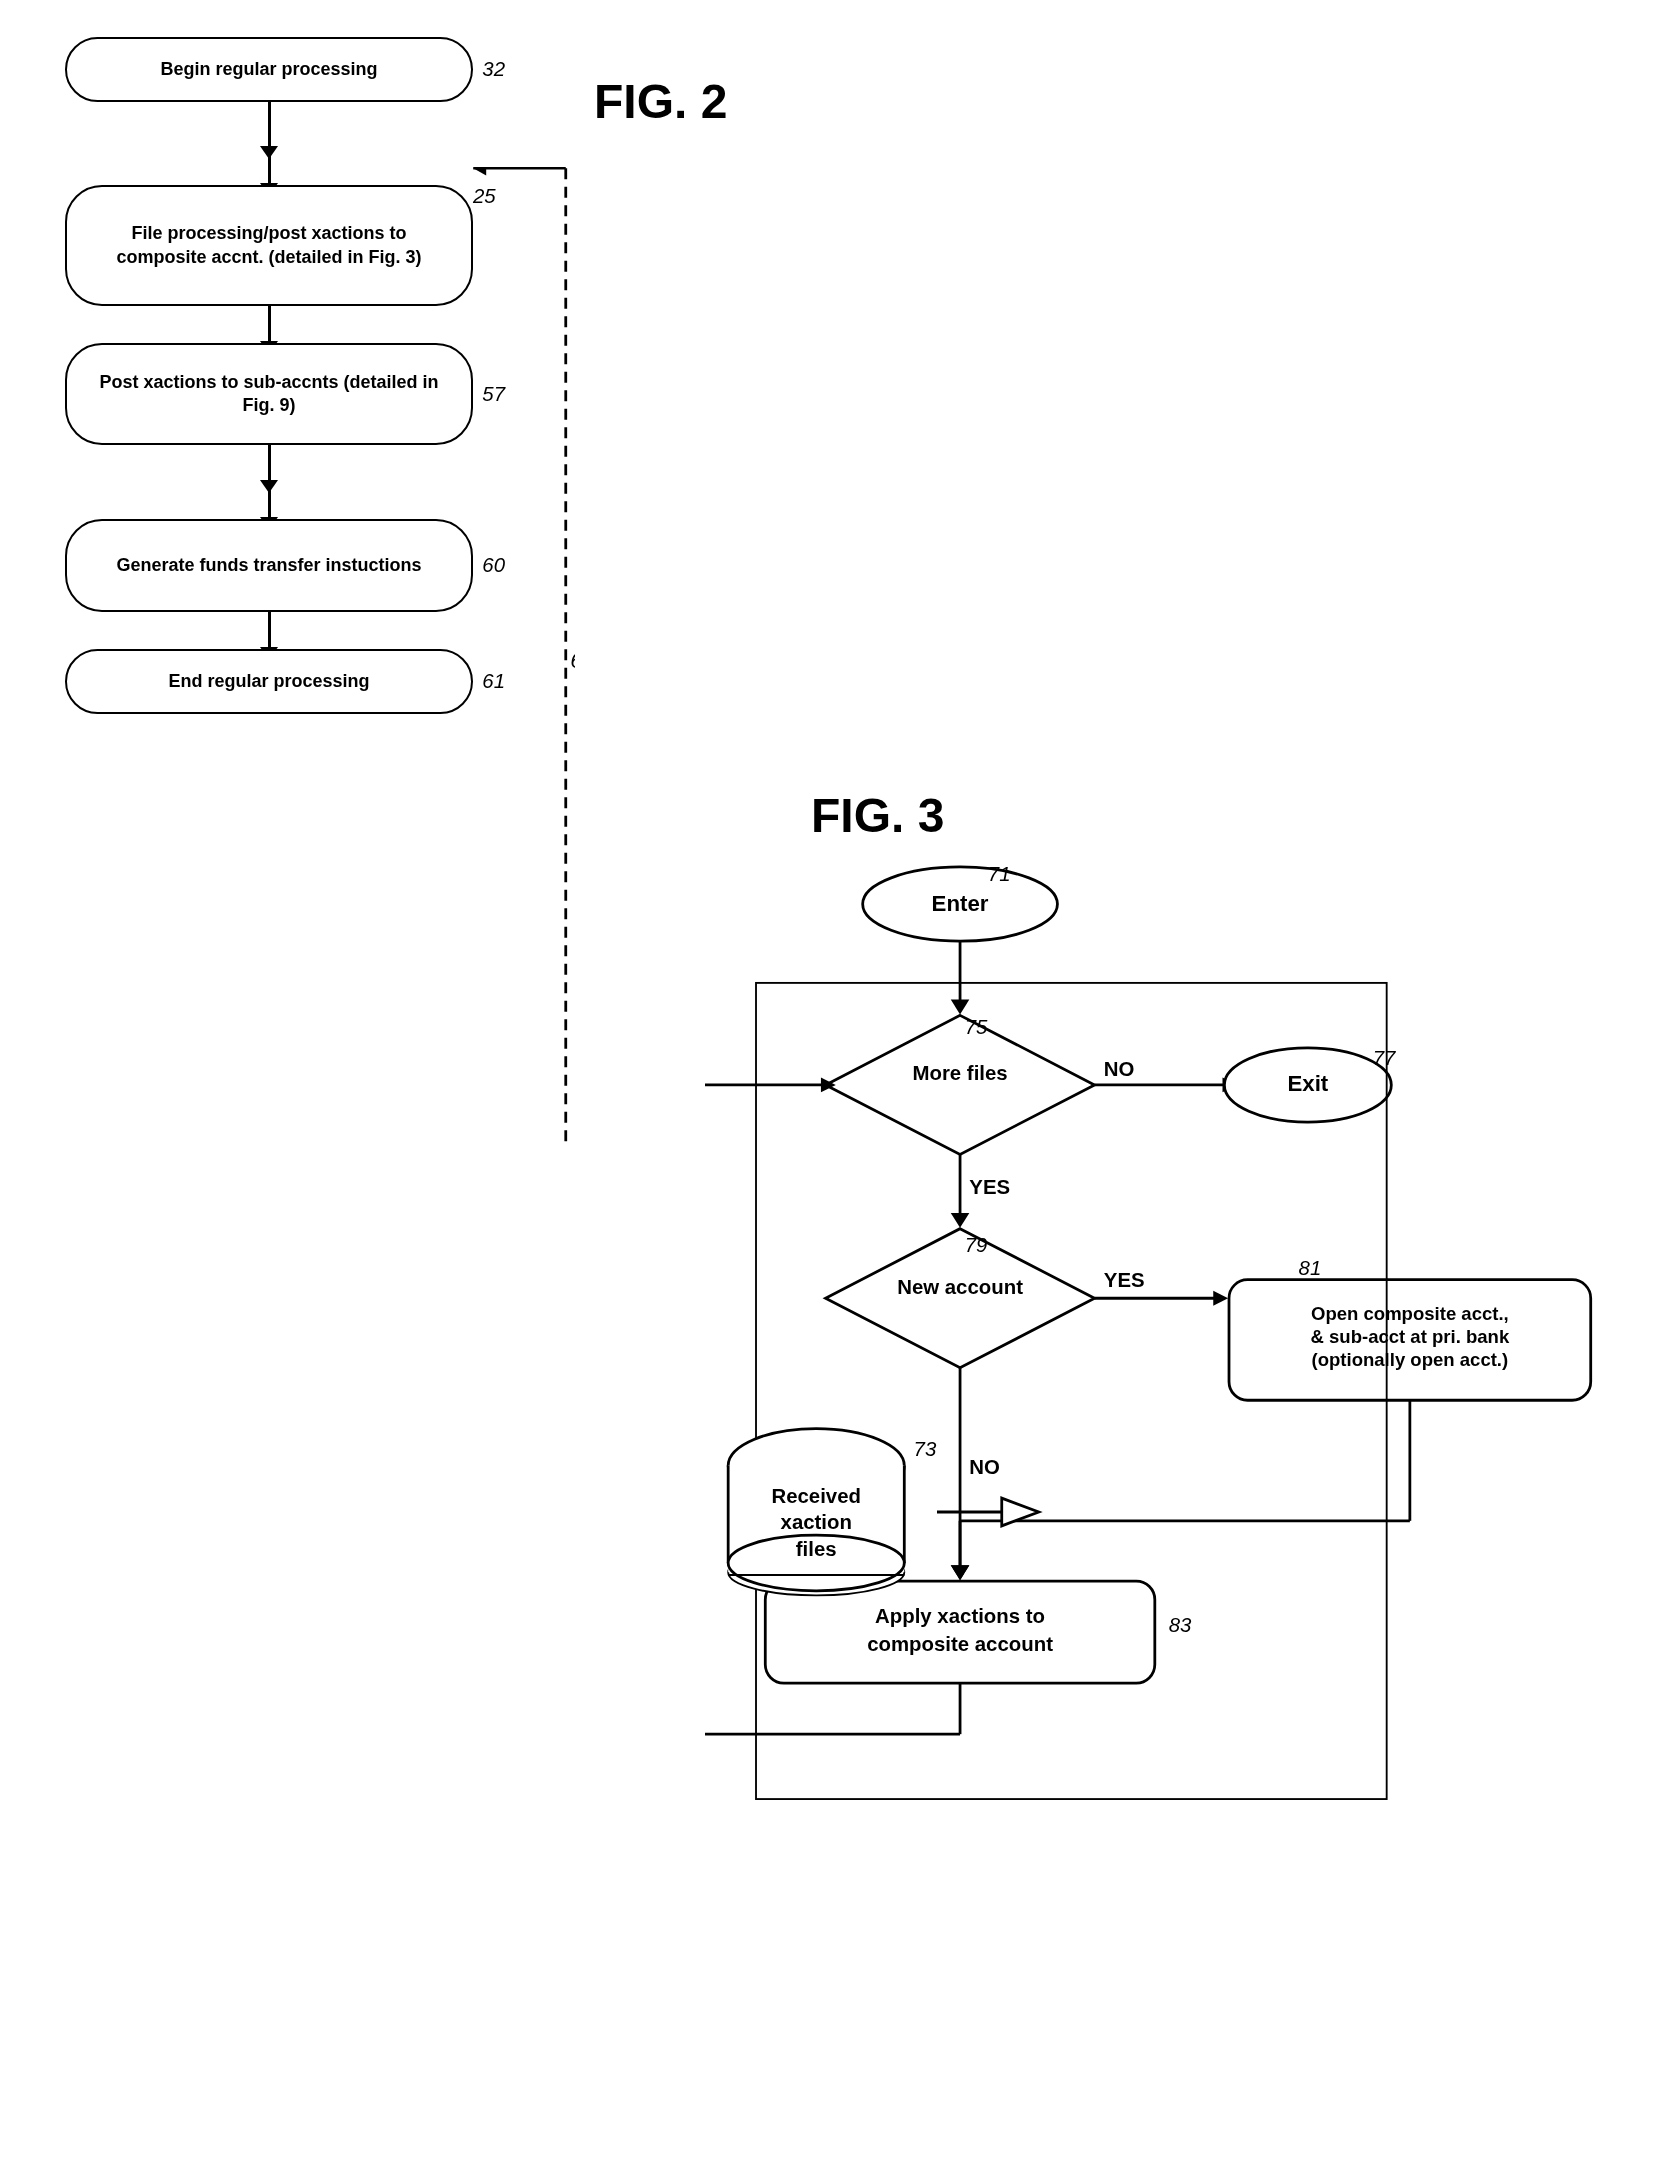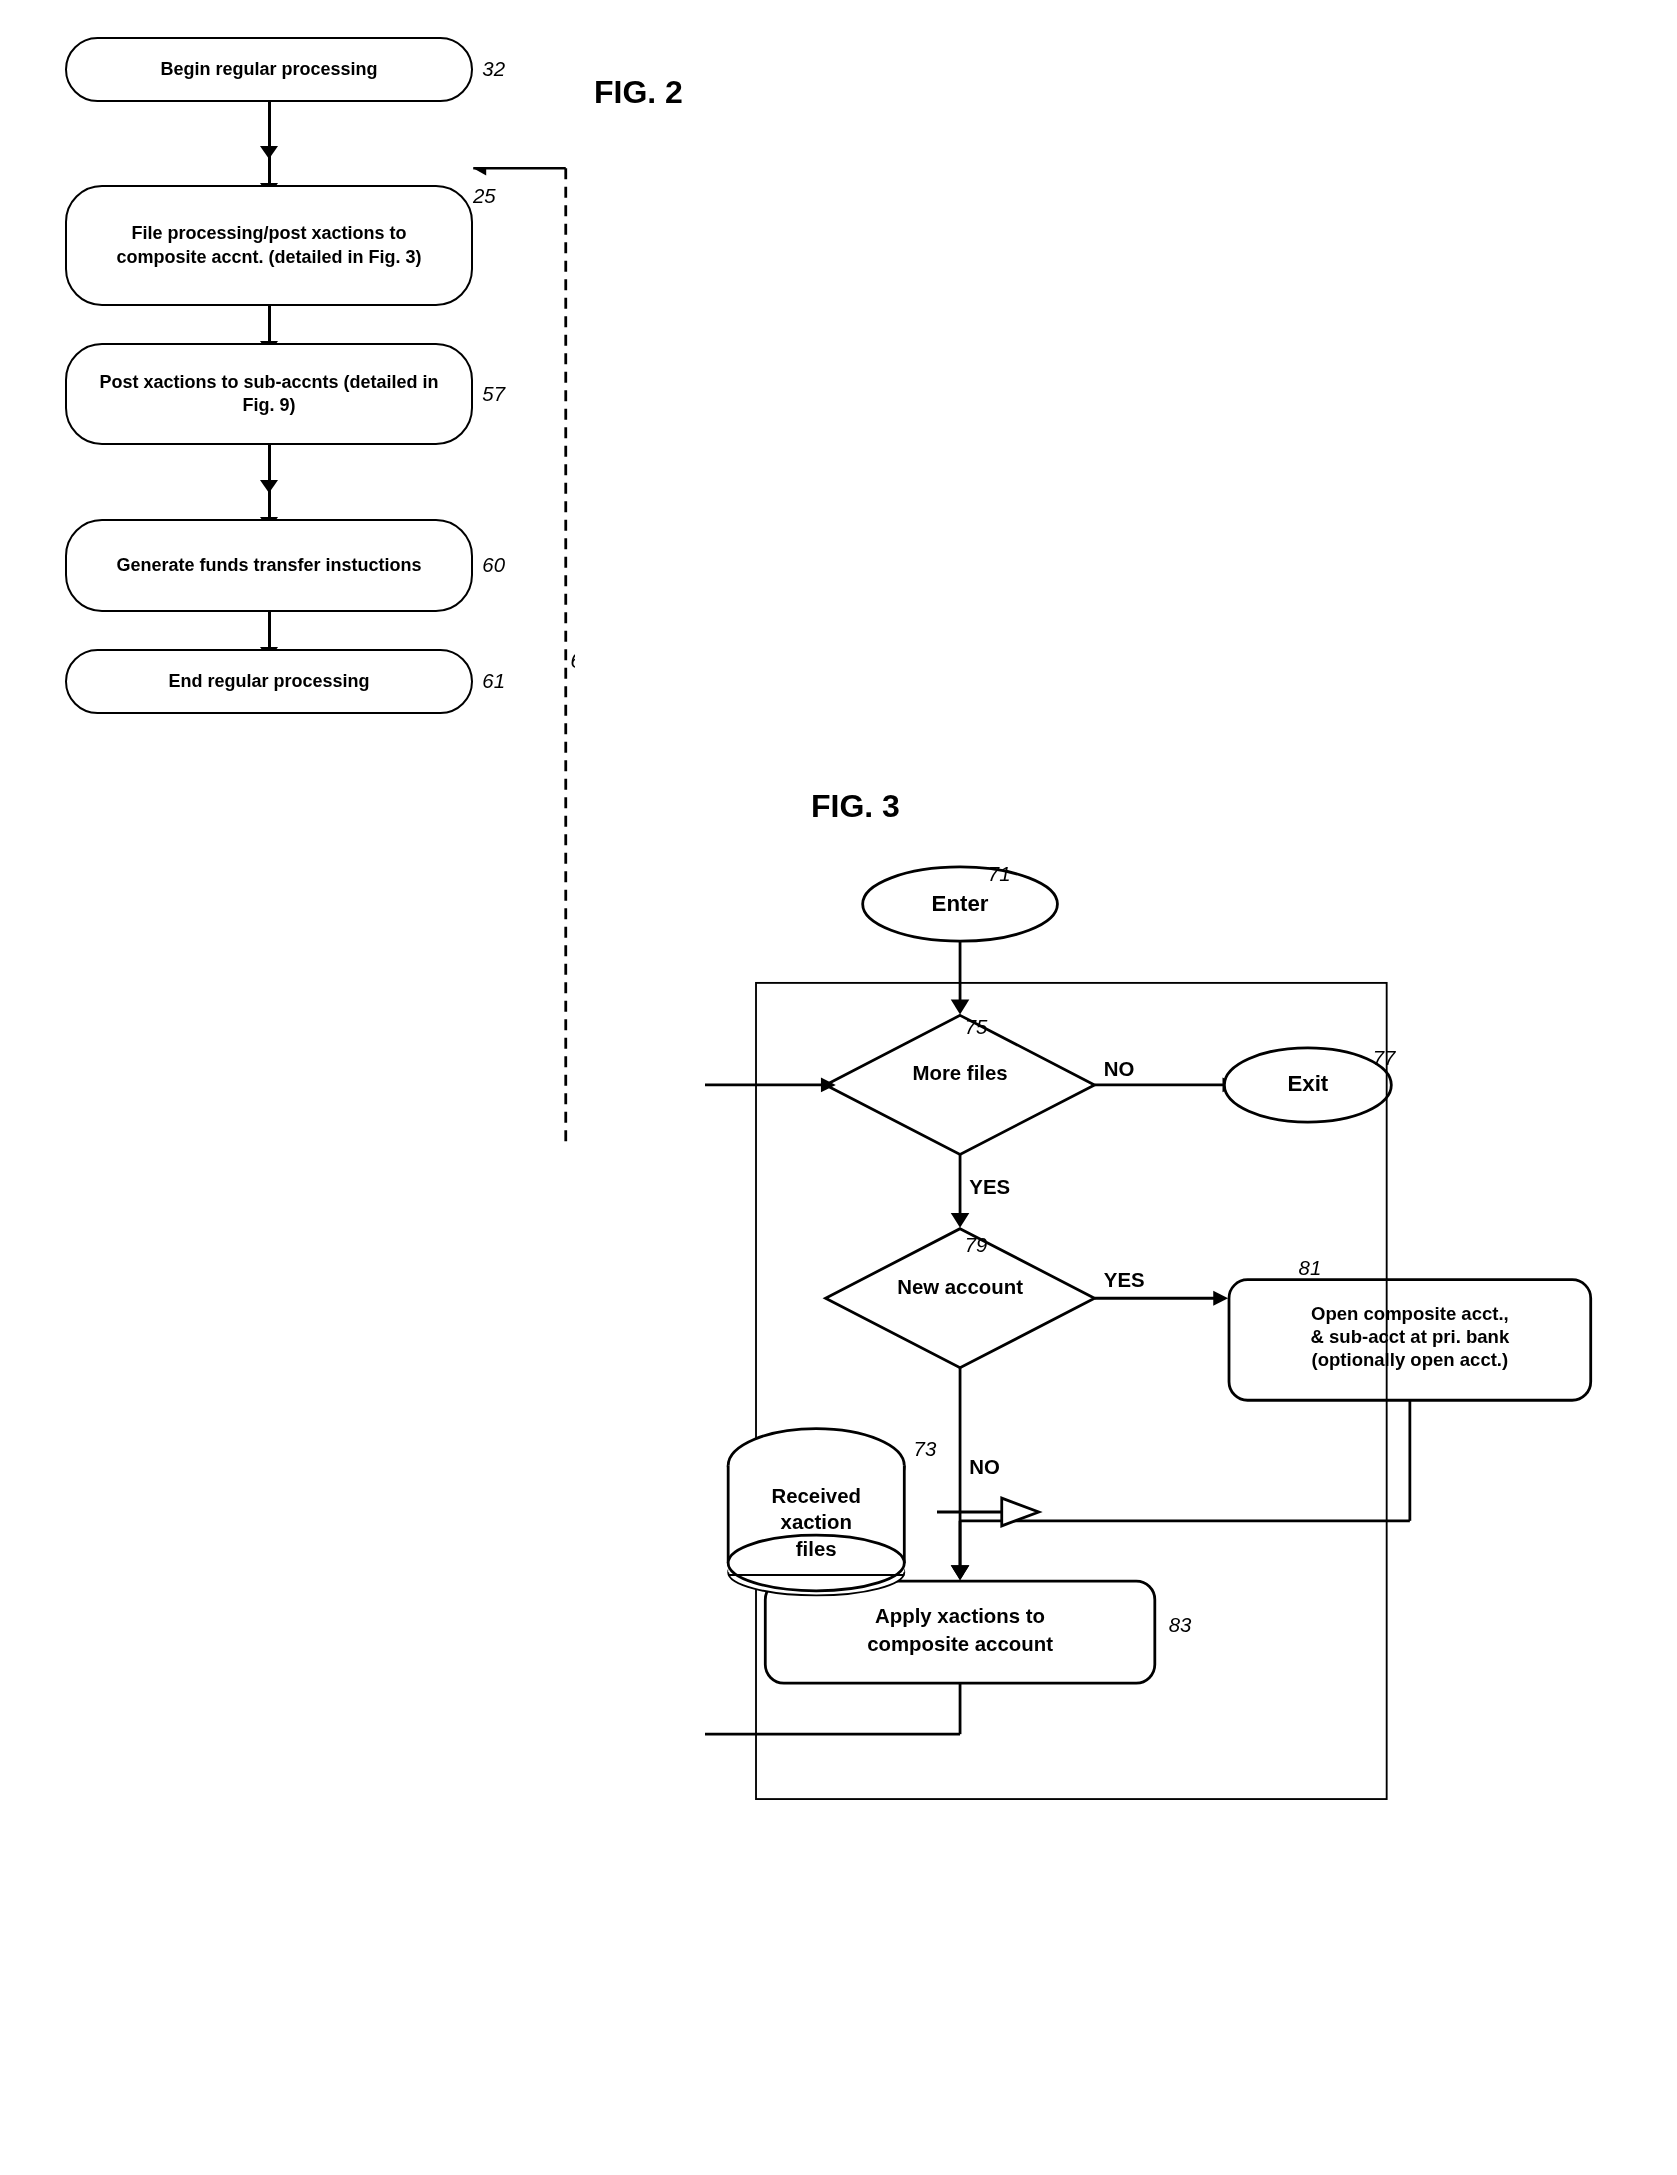--- a/index.html
+++ b/index.html
@@ -15,21 +15,21 @@
     .page {
       width: 1678px;
       min-height: 2175px;
       background: #fff;
       position: relative;
       padding: 37px 56px;
     }
 
     
     .fig-label {
-      font-size: 32px;
+      font-size: 48px;
       font-weight: bold;
       font-family: Arial, sans-serif;
     }
 
     
     .rounded-rect {
       border: 2.8px solid #000;
       border-radius: 37px;
       text-align: center;
       display: flex;

